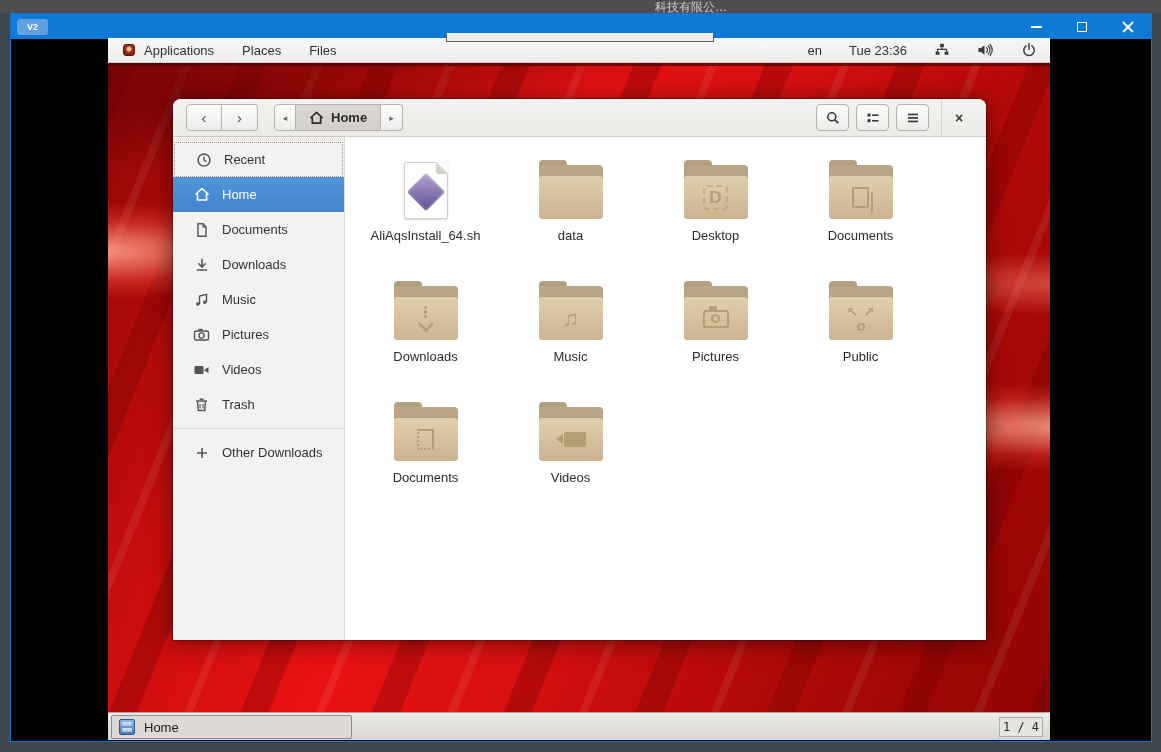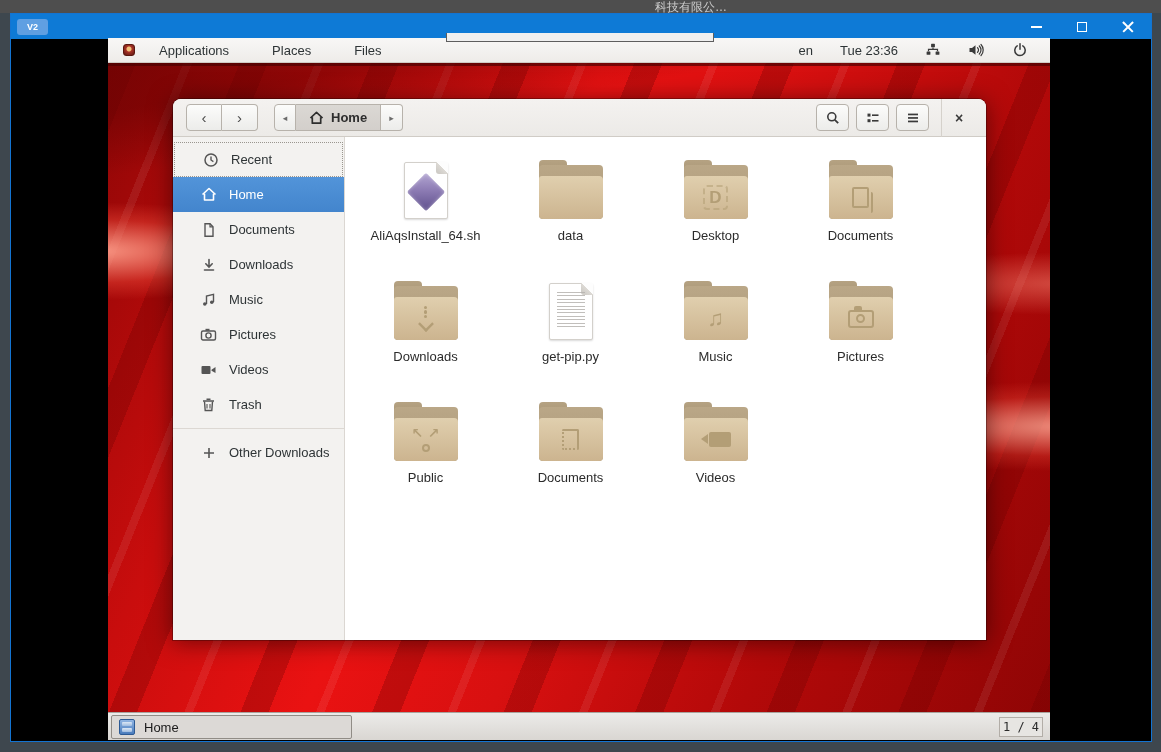--- a/index.html
+++ b/index.html
@@ -31,25 +31,25 @@
   .vnc-tooltab { position:absolute; left:446px; top:33px; width:268px; height:9px; background:#efefef;
     border:1px solid #5e5e5e; border-top:none; z-index:40; }
 
   
   .screen { position:absolute; left:108px; top:38px; width:942px; height:702px; background:#000; overflow:hidden; }
 
   
   .topbar { position:absolute; left:0; top:0; right:0; height:25px;
     background:linear-gradient(180deg,#f8f7f6,#eeece9); border-bottom:1px solid #cfcbc5;
     display:flex; align-items:center; color:#2e3436; font-size:13px; z-index:30; }
-  .topbar .menus { display:flex; align-items:center; gap:15px; }
+  .topbar .menus { display:flex; align-items:center; gap:0; }
   .distro-icon { width:12px; height:12px; margin:0 9px 0 15px; border-radius:3px;
     background:radial-gradient(circle at 50% 40%, #f0c27a 0 2px, #a93226 3px, #6e1f17 85%); border:1px solid #5a170f; }
   .menu-item { padding:3px 14px 3px 0; margin-right:14px; cursor:default; }
-  .topbar .status { margin-left:auto; display:flex; align-items:center; gap:27px; padding-right:22px; }
+  .topbar .status { margin-left:auto; display:flex; align-items:center; gap:27px; padding-right:13px; }
   .status .kb { font-size:13px; color:#2e3436; }
   .status svg { display:block; }
 
   
   .wallpaper { position:absolute; left:0; top:25px; right:0; bottom:28px;
     background:
       linear-gradient(180deg, rgba(70,0,0,.65) 0 3px, rgba(70,0,0,0) 3px),
       radial-gradient(ellipse 340px 70px at -2% 29%, rgba(255,160,140,.95), rgba(255,90,70,.35) 45%, rgba(255,90,70,0) 70%),
       radial-gradient(ellipse 420px 60px at 103% 56%, rgba(255,170,150,.85), rgba(255,90,70,.25) 50%, rgba(255,90,70,0) 75%),
       radial-gradient(ellipse 300px 45px at 102% 34%, rgba(255,140,120,.5), rgba(255,90,70,0) 70%),
@@ -80,21 +80,21 @@
     background:linear-gradient(180deg,#dbd8d4,#d3cfcb); font-size:13px; font-weight:bold; color:#2d2d2d;
     display:flex; align-items:center; gap:7px; }
   .fm-right { margin-left:auto; display:flex; align-items:center; height:100%; }
   .fm-right .btn { width:33px; height:27px; border-radius:4px; margin-left:7px; }
   .fm-sep { width:1px; height:38px; background:#d5d1cb; margin:0 0 0 12px; }
   .fm-close { width:34px; height:27px; display:flex; align-items:center; justify-content:center;
     font-size:14px; color:#3a3a3a; font-weight:bold; cursor:default; }
 
   .fm-body { flex:1; display:flex; min-height:0; }
   .sidebar { width:172px; flex:0 0 172px; background:#f3f2f0; border-right:1px solid #dbd7d2; padding-top:5px; }
-  .side-item { height:35px; display:flex; align-items:center; gap:12px; padding-left:27px;
+  .side-item { height:35px; display:flex; align-items:center; gap:12px; padding-left:20px;
     font-size:13px; color:#2e3436; cursor:default; }
   .side-item .ico { width:17px; display:flex; justify-content:center; color:#555; font-size:14px; }
   .side-item.focused { border:1px dotted #9a968f; margin:0 1px; }
   .side-item.selected { background:linear-gradient(180deg,#5294d9,#4385cd); color:#fff; }
   .side-item.selected .ico svg * { stroke:#fff; }
   .side-sep { border-top:1px solid #dcd8d3; margin:6px 0; }
 
   .content { flex:1; background:#fff; position:relative; overflow:hidden; }
   .grid { display:grid; grid-template-columns:repeat(4,145px); padding:18px 0 0 8px; }
   .cell { width:145px; height:121px; display:flex; flex-direction:column; align-items:center; cursor:default; }
@@ -424,29 +424,20 @@
                       <b></b>
                       <div class="vee"></div>
                     </div>
                   </div>
                 </div>
               </div>
               <div class="label">Downloads</div>
             </div>
             <div class="cell">
               <div class="icon-slot">
-                <div class="page">
-                  <div class="fold-cover"></div>
-                  <div class="textlines"></div>
-                </div>
-              </div>
-              <div class="label">get-pip.py</div>
-            </div>
-            <div class="cell">
-              <div class="icon-slot">
                 <div class="folder">
                   <div class="tab"></div>
                   <div class="back"></div>
                   <div class="front"></div>
                   <div class="emblem">
                     <span class="eg">♫</span>
                   </div>
                 </div>
               </div>
               <div class="label">Music</div>

